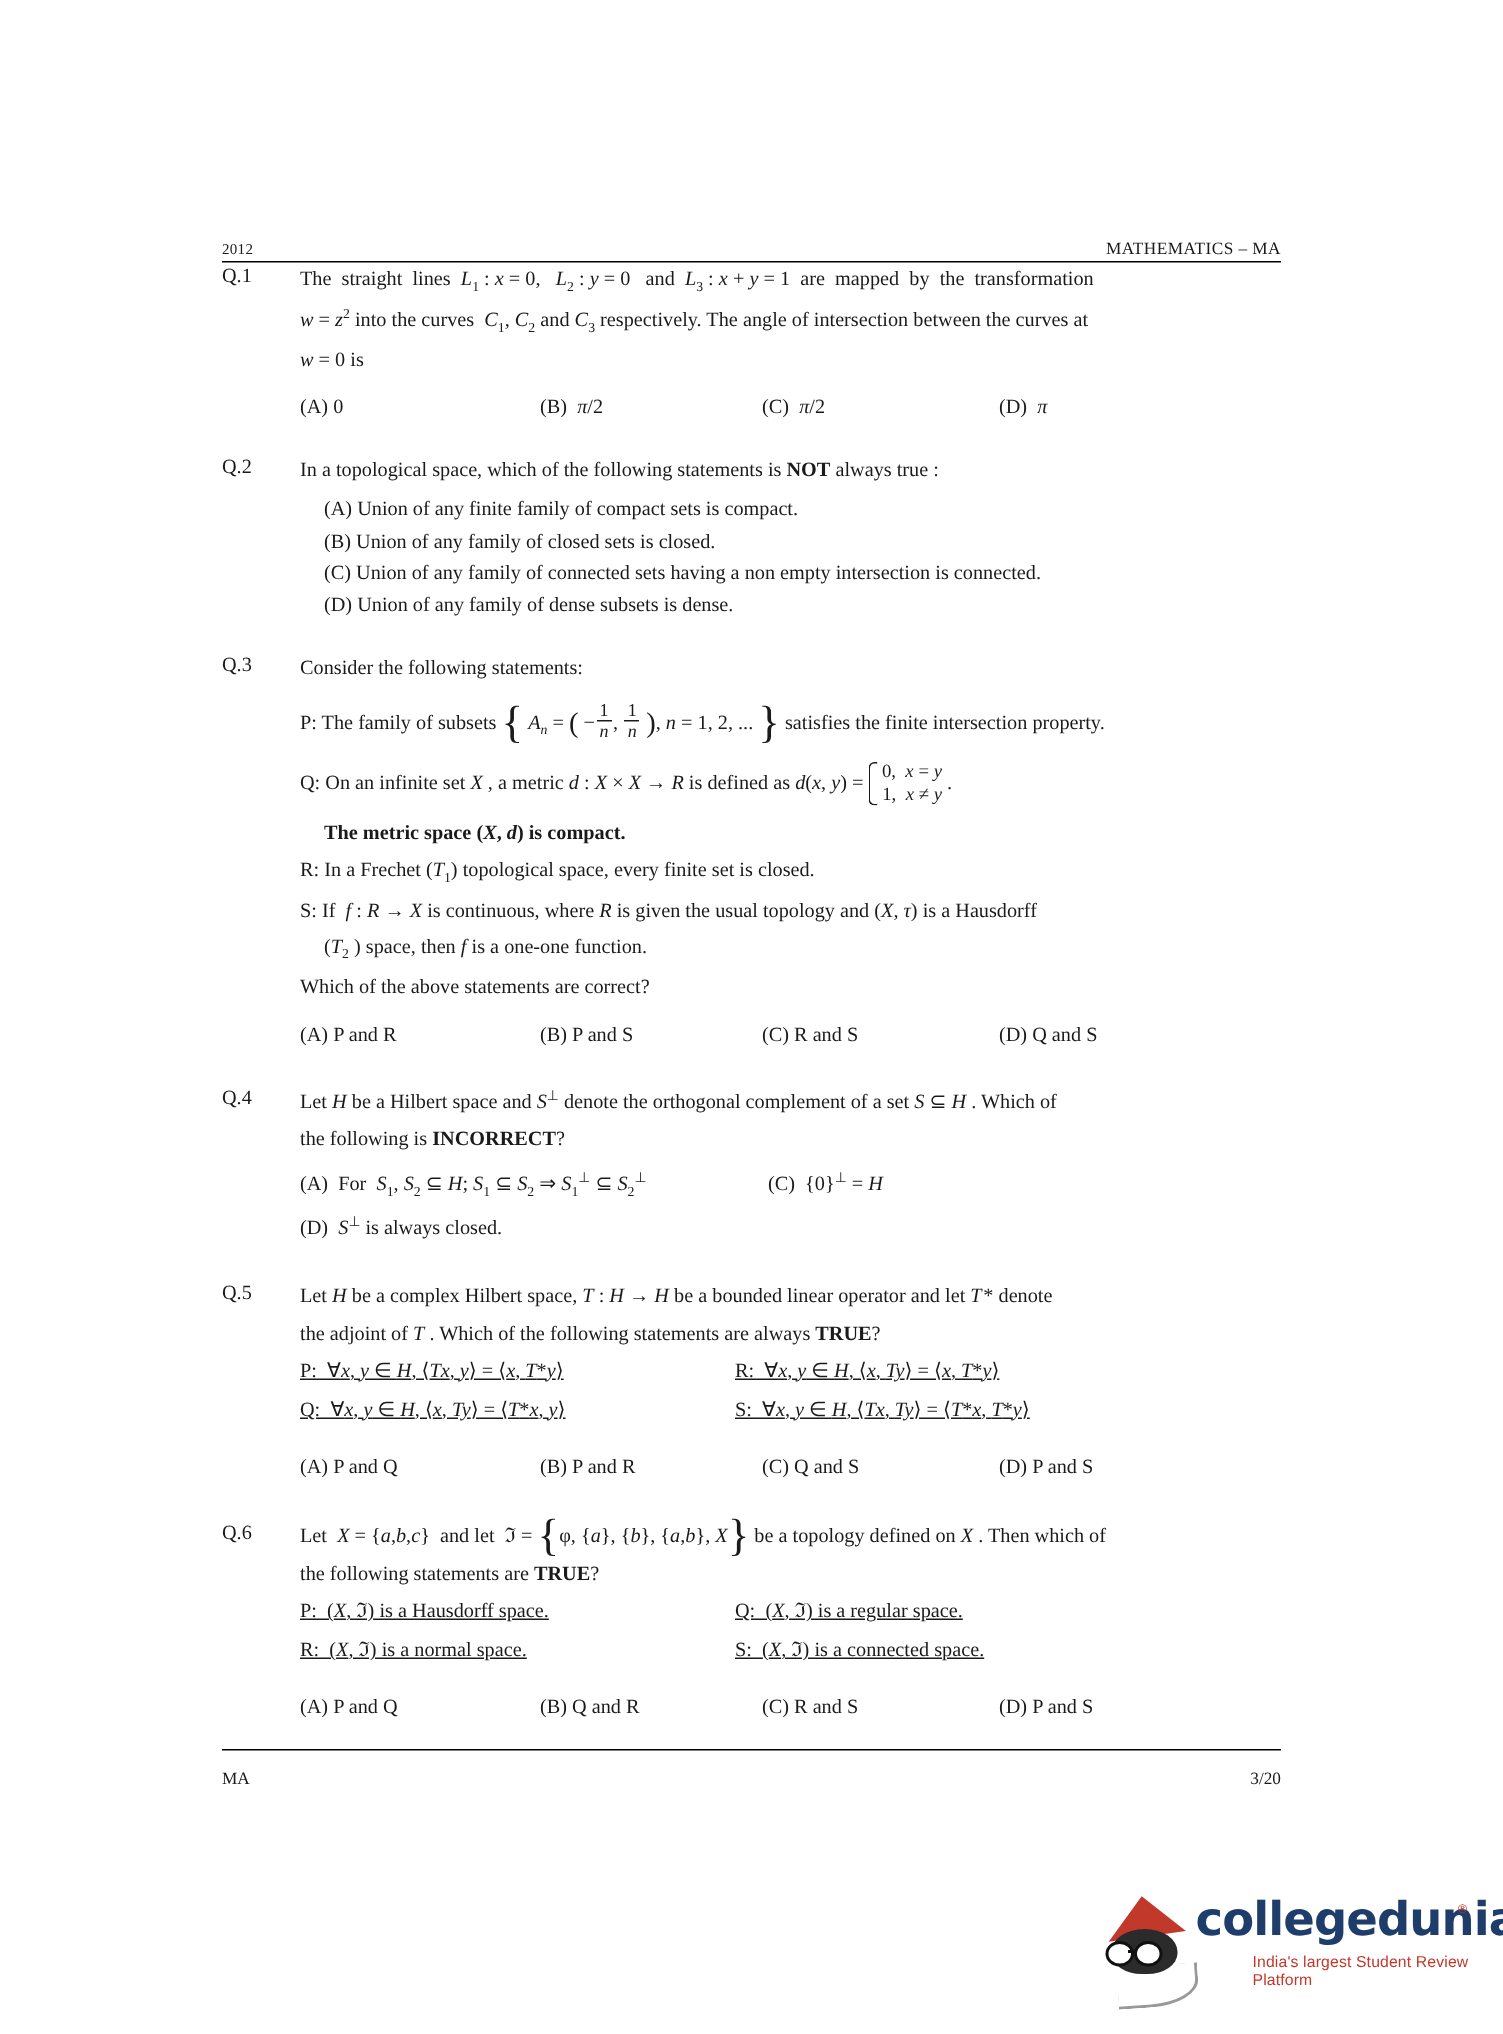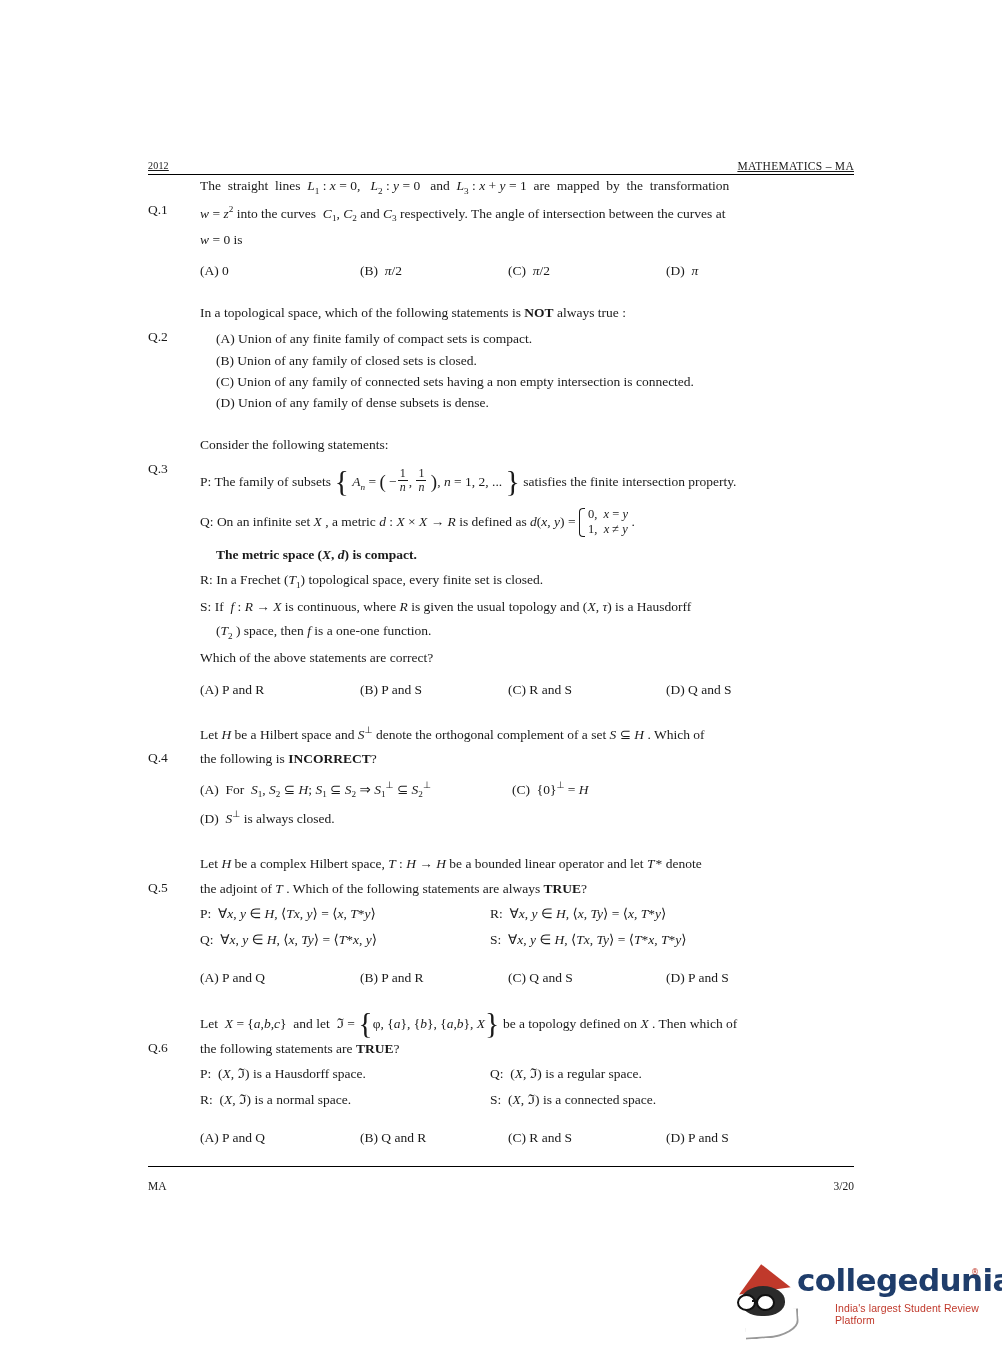--- a/index.html
+++ b/index.html
@@ -24,26 +24,25 @@
   .sheet {
     position: absolute;
     left: 148px;
     top: 160px;
     width: 706px;
   }
   
   .hdr {
     display: flex;
     justify-content: space-between;
-    align-items: flex-start;
+    align-items: center;
     font-size: 10.5px;
     padding-bottom: 2px;
     border-bottom: 1.1px solid #000;
     letter-spacing: 0.2px;
-    text-decoration: underline;
   }
   .hdr .year { font-size: 10px; }
   .hdr .subj { font-size: 11.5px; letter-spacing: .3px; }
 
   .secline {
     font-weight: bold;
     font-size: 16px;
     margin-top: 6px;
     margin-bottom: 14px;
     letter-spacing: .2px;
@@ -52,21 +51,20 @@
   
   .q {
     display: flex;
     margin-bottom: 16px;
   }
   .qnum {
     width: 52px;
     flex: 0 0 52px;
     font-size: 13.5px;
     padding-top: 1px;
-    margin-top: 26px;
   }
   .qbody {
     flex: 1 1 auto;
     font-size: 13.5px;
     line-height: 1.62;
     text-align: justify;
   }
   .qbody p { margin: 0 0 3px 0; }
   .indent { padding-left: 16px; }
 
@@ -90,20 +88,21 @@
     line-height: 1.58;
     padding-left: 16px;
   }
   .optlist div { white-space: nowrap; }
   .pairgrid {
     display: grid;
     grid-template-columns: 290px auto;
     row-gap: 4px;
     font-size: 13.5px;
     margin-top: 2px;
+    text-decoration: underline;
   }
   .statement { margin-top: 2px; }
 
   
   .mi { font-style: italic; font-family: "Liberation Serif", serif; }
   sub { font-size: 68%; }
   sup { font-size: 68%; }
   .frac {
     display: inline-block;
     vertical-align: -0.42em;
@@ -115,21 +114,21 @@
   .frac .num { display: block; padding: 0 2px; }
   .frac .den { display: block; border-top: 1px solid #1a1a1a; padding: 0 2px; }
   .big { font-size: 19px; line-height: 0; position: relative; top: 2px; }
   .cases {
     display: inline-block;
     vertical-align: middle;
     position: relative;
     padding-left: 9px;
     font-size: 12.5px;
     line-height: 1.25;
-    text-align: center;
+    text-align: right;
   }
   .cases:before {
     content: "";
     position: absolute;
     left: 0; top: 1px; bottom: 1px;
     width: 5px;
     border: 1.1px solid #1a1a1a;
     border-right: none;
     border-radius: 4px 0 0 4px;
   }

